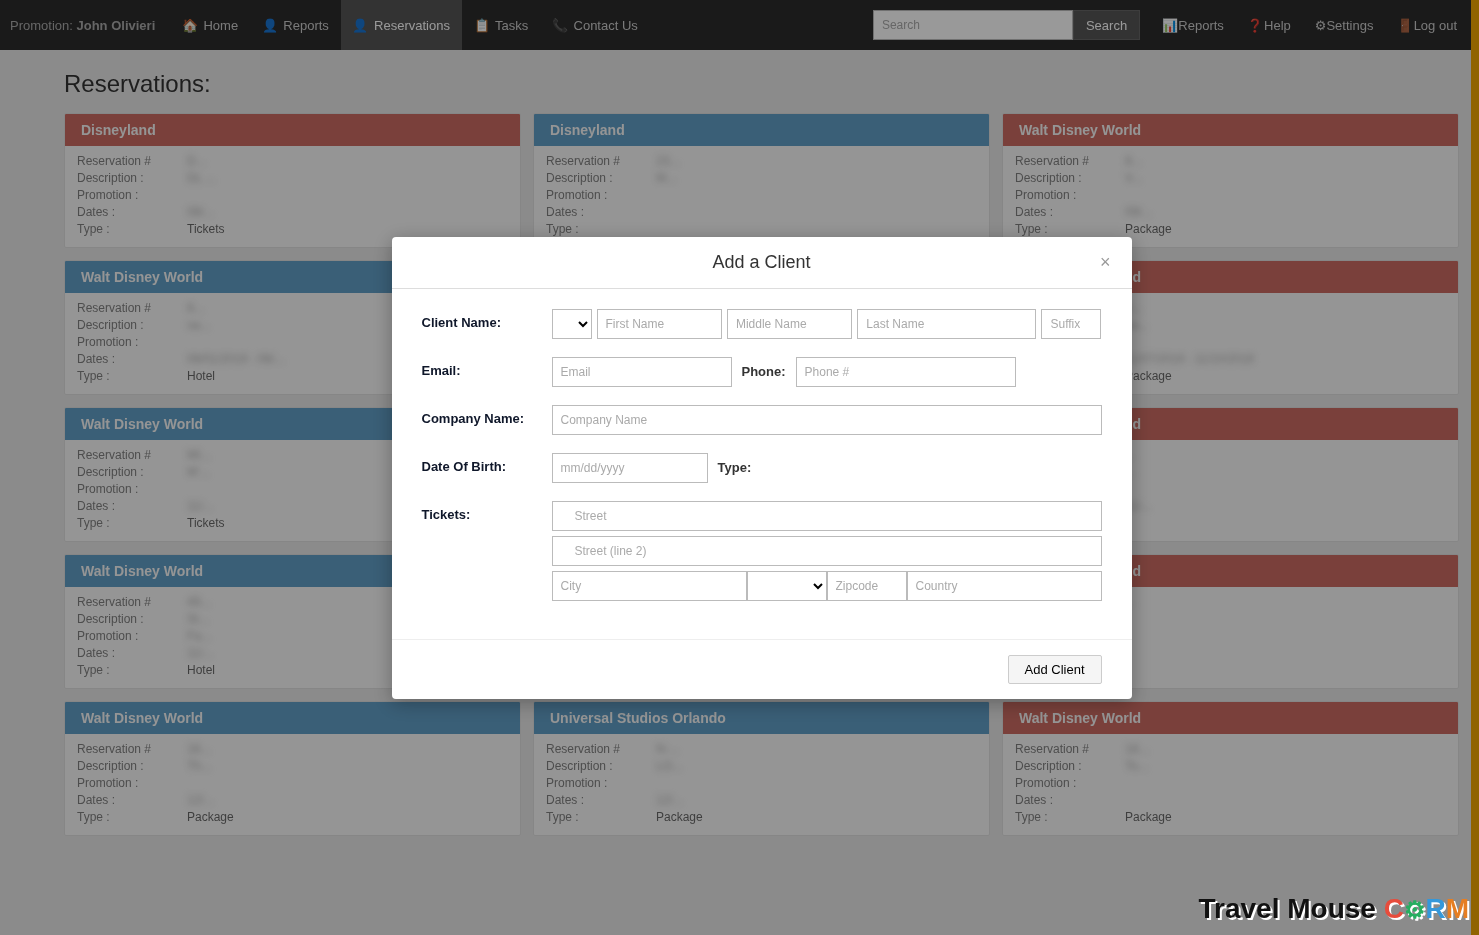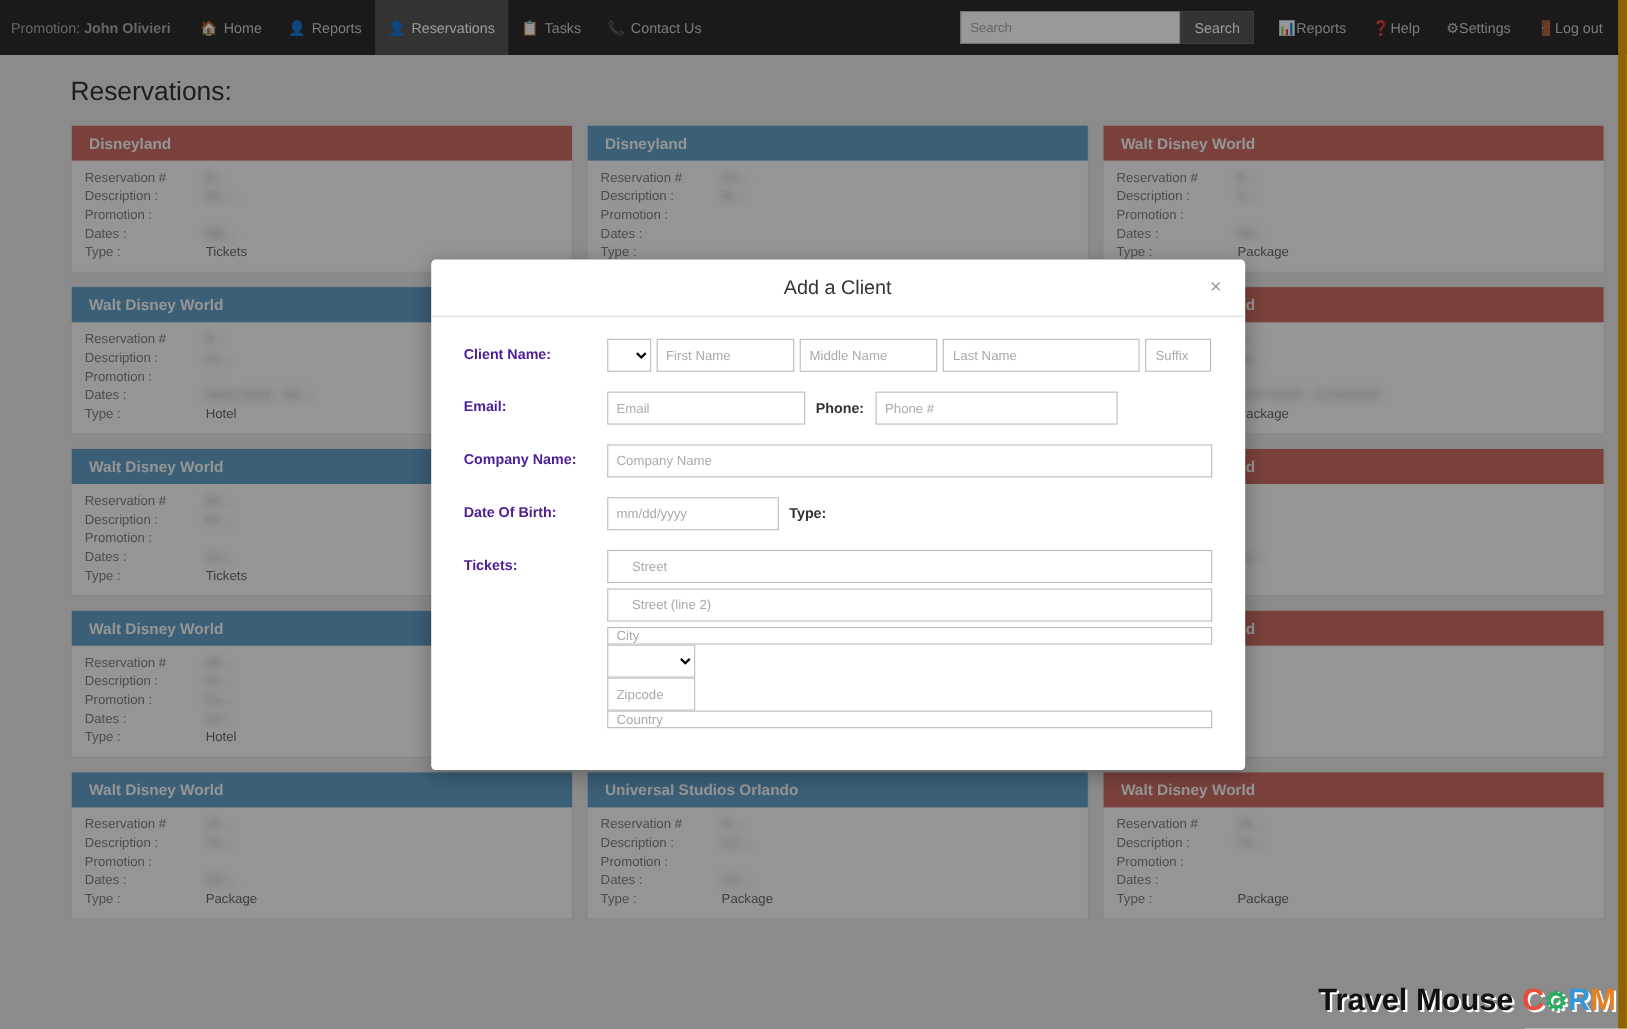--- a/index.html
+++ b/index.html
@@ -156,21 +156,21 @@
     .form-row {
       display: flex;
       align-items: flex-start;
       margin-bottom: 18px;
     }
     .form-label {
       width: 130px;
       flex-shrink: 0;
       font-weight: bold;
       font-size: 13px;
-      color: #4c1d95;
+      color: #0f172a;
       padding-top: 6px;
     }
     .form-fields { flex: 1; display: flex; flex-wrap: wrap; gap: 5px; }
 
     .form-input {
       height: 30px;
       padding: 0 8px;
       border: 1px solid #bbb;
       font-size: 12px;
       color: #555;
@@ -196,21 +196,21 @@
     .input-dob { width: 156px; }
     .input-street { width: 100%; padding-left: 22px; }
     .input-city { flex: 1; }
     .input-state { width: 80px; }
     .input-zip { width: 80px; }
     .input-country { flex: 1; }
     .phone-label-inline { font-weight: bold; font-size: 13px; color: #333; }
     .type-label-inline { font-weight: bold; font-size: 13px; color: #333; }
 
     .address-fields { flex: 1; display: flex; flex-direction: column; gap: 5px; }
-    .address-line { display: flex; gap: 0; flex-direction: column; }
+    .address-line { display: flex; gap: 0; }
 
     .btn-add-client {
       background: #f5f5f5;
       border: 1px solid #ccc;
       padding: 6px 16px;
       font-size: 13px;
       cursor: pointer;
       border-radius: 2px;
     }
 
@@ -736,20 +736,23 @@
               <option>AL</option><option>AK</option><option>AZ</option><option>CA</option>
               <option>FL</option><option>NY</option><option>TX</option>
             </select>
             <input class="form-input input-zip" type="text" placeholder="Zipcode" style="">
             <input class="form-input input-country" type="text" placeholder="Country" style="">
           </div>
         </div>
       </div>
 
     </div>
+    <div class="modal-footer">
+      <button class="btn-add-client">Add Client</button>
+    </div>
   </div>
 </div>
 
 <div class="right-bar"></div>
 
 <div class="watermark">
   <span>Travel Mouse </span><span class="c-letter">C</span><span class="gear">⚙</span><span class="r-letter">R</span><span class="m-letter">M</span>
 </div>
 
 </body></html>

